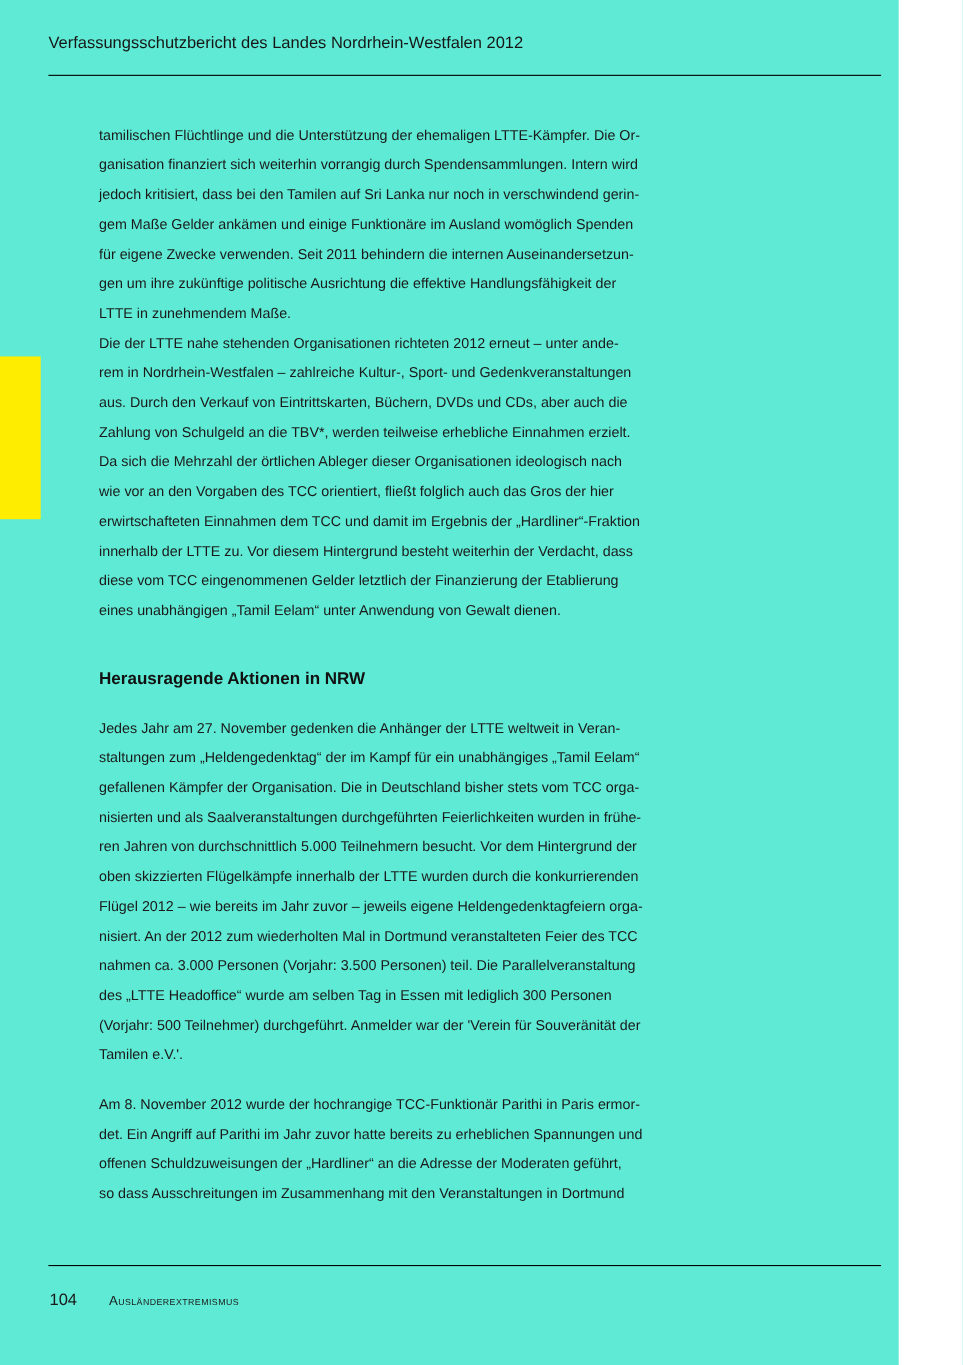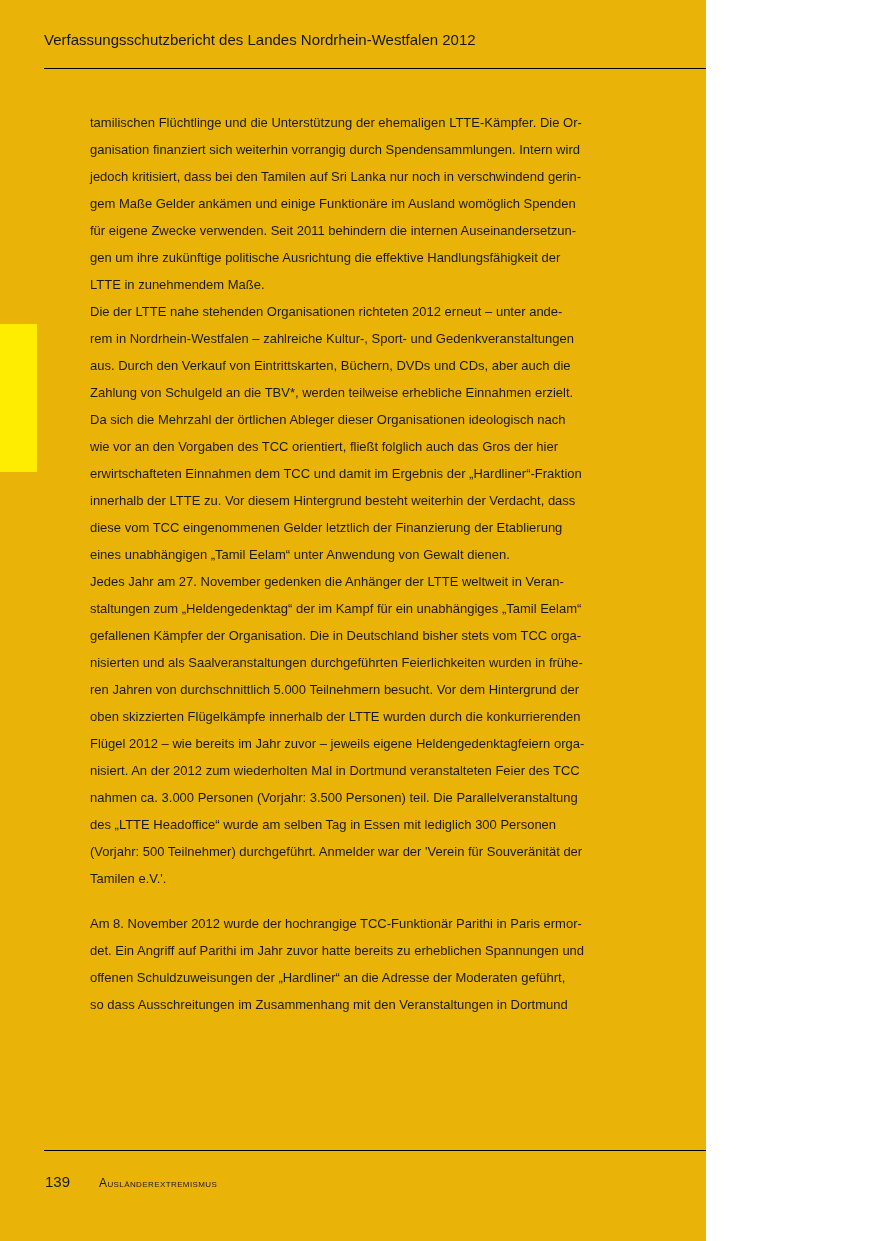--- a/index.html
+++ b/index.html
@@ -2,23 +2,23 @@
 <html><head>
 <meta charset="utf-8">
 <style>
   html, body {
     margin: 0;
     padding: 0;
     background: #ffffff;
   }
   .page {
     position: relative;
-    width: 706px;
+    width: 817px;
     height: 1241px;
-    background: #eab308;
+    background: #5eead4;
     font-family: "Liberation Sans", sans-serif;
     color: #1a1a1a;
     overflow: hidden;
   }
   .highlight-marker {
     position: absolute;
     left: 0;
     top: 324px;
     width: 37px;
     height: 148px;
@@ -116,20 +116,21 @@
     <p class="para">Die der LTTE nahe stehenden Organisationen richteten 2012 erneut – unter ande-
 rem in Nordrhein-Westfalen – zahlreiche Kultur-, Sport- und Gedenkveranstaltungen
 aus. Durch den Verkauf von Eintrittskarten, Büchern, DVDs und CDs, aber auch die
 Zahlung von Schulgeld an die TBV*, werden teilweise erhebliche Einnahmen erzielt.
 Da sich die Mehrzahl der örtlichen Ableger dieser Organisationen ideologisch nach
 wie vor an den Vorgaben des TCC orientiert, fließt folglich auch das Gros der hier
 erwirtschafteten Einnahmen dem TCC und damit im Ergebnis der „Hardliner“-Fraktion
 innerhalb der LTTE zu. Vor diesem Hintergrund besteht weiterhin der Verdacht, dass
 diese vom TCC eingenommenen Gelder letztlich der Finanzierung der Etablierung
 eines unabhängigen „Tamil Eelam“ unter Anwendung von Gewalt dienen.</p>
+    <h2 class="section-heading">Herausragende Aktionen in NRW</h2>
     <p class="para para-after-heading">Jedes Jahr am 27. November gedenken die Anhänger der LTTE weltweit in Veran-
 staltungen zum „Heldengedenktag“ der im Kampf für ein unabhängiges „Tamil Eelam“
 gefallenen Kämpfer der Organisation. Die in Deutschland bisher stets vom TCC orga-
 nisierten und als Saalveranstaltungen durchgeführten Feierlichkeiten wurden in frühe-
 ren Jahren von durchschnittlich 5.000 Teilnehmern besucht. Vor dem Hintergrund der
 oben skizzierten Flügelkämpfe innerhalb der LTTE wurden durch die konkurrierenden
 Flügel 2012 – wie bereits im Jahr zuvor – jeweils eigene Heldengedenktagfeiern orga-
 nisiert. An der 2012 zum wiederholten Mal in Dortmund veranstalteten Feier des TCC
 nahmen ca. 3.000 Personen (Vorjahr: 3.500 Personen) teil. Die Parallelveranstaltung
 des „LTTE Headoffice“ wurde am selben Tag in Essen mit lediglich 300 Personen
@@ -137,17 +138,17 @@
 Tamilen e.V.'.</p>
     <p class="para para-last">Am 8. November 2012 wurde der hochrangige TCC-Funktionär Parithi in Paris ermor-
 det. Ein Angriff auf Parithi im Jahr zuvor hatte bereits zu erheblichen Spannungen und
 offenen Schuldzuweisungen der „Hardliner“ an die Adresse der Moderaten geführt,
 so dass Ausschreitungen im Zusammenhang mit den Veranstaltungen in Dortmund</p>
   </div>
 
   <div class="footer-rule"></div>
 
   <div class="footer">
-    <span class="page-number">139</span>
+    <span class="page-number">104</span>
     <span class="section-label">Ausländerextremismus</span>
   </div>
 
 </div>
 
 </body></html>

